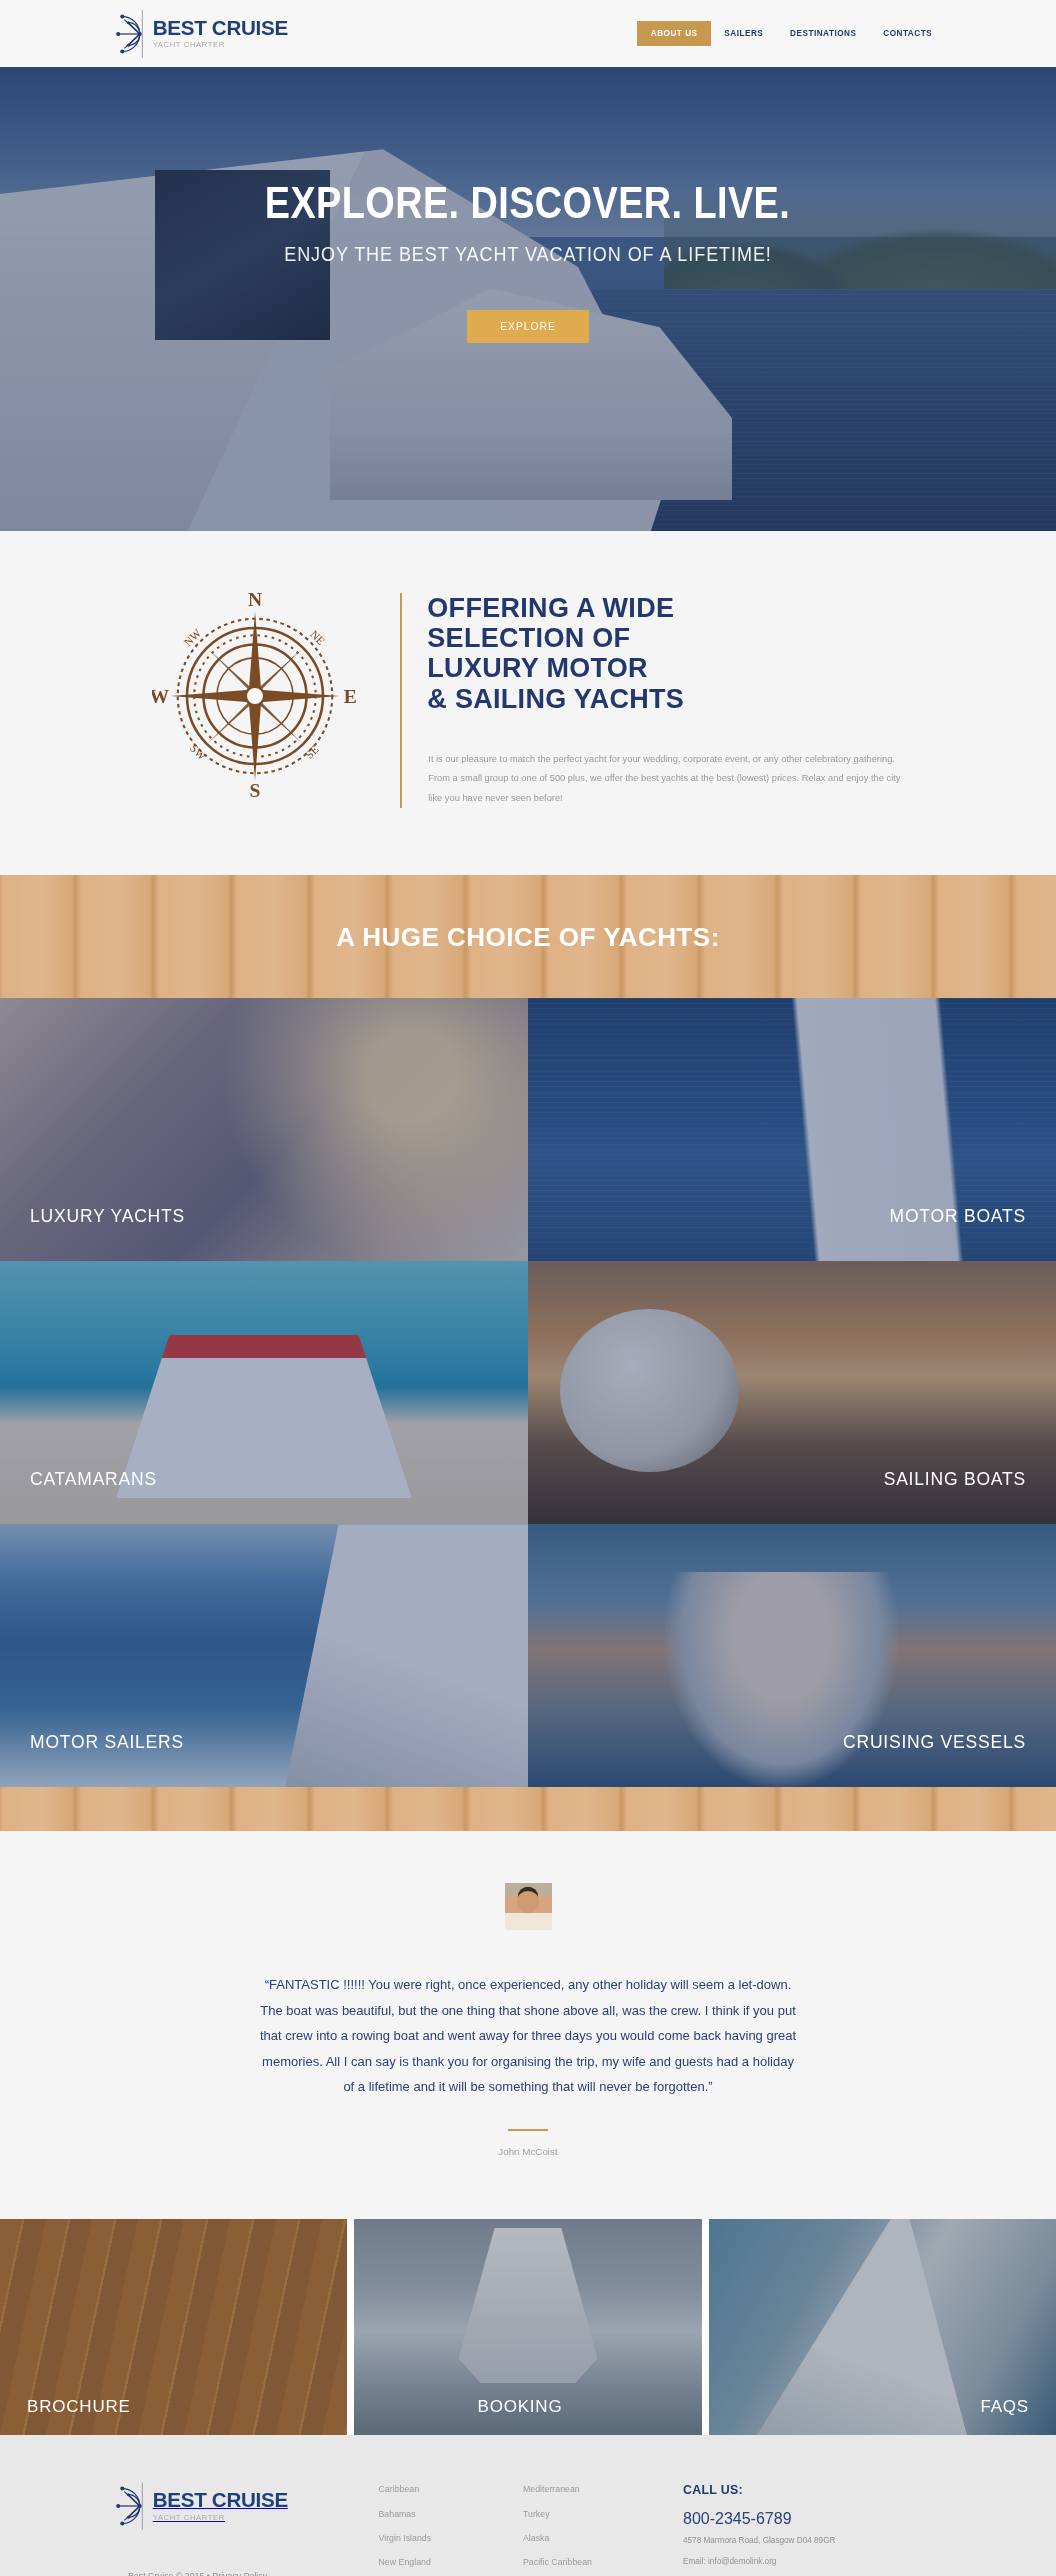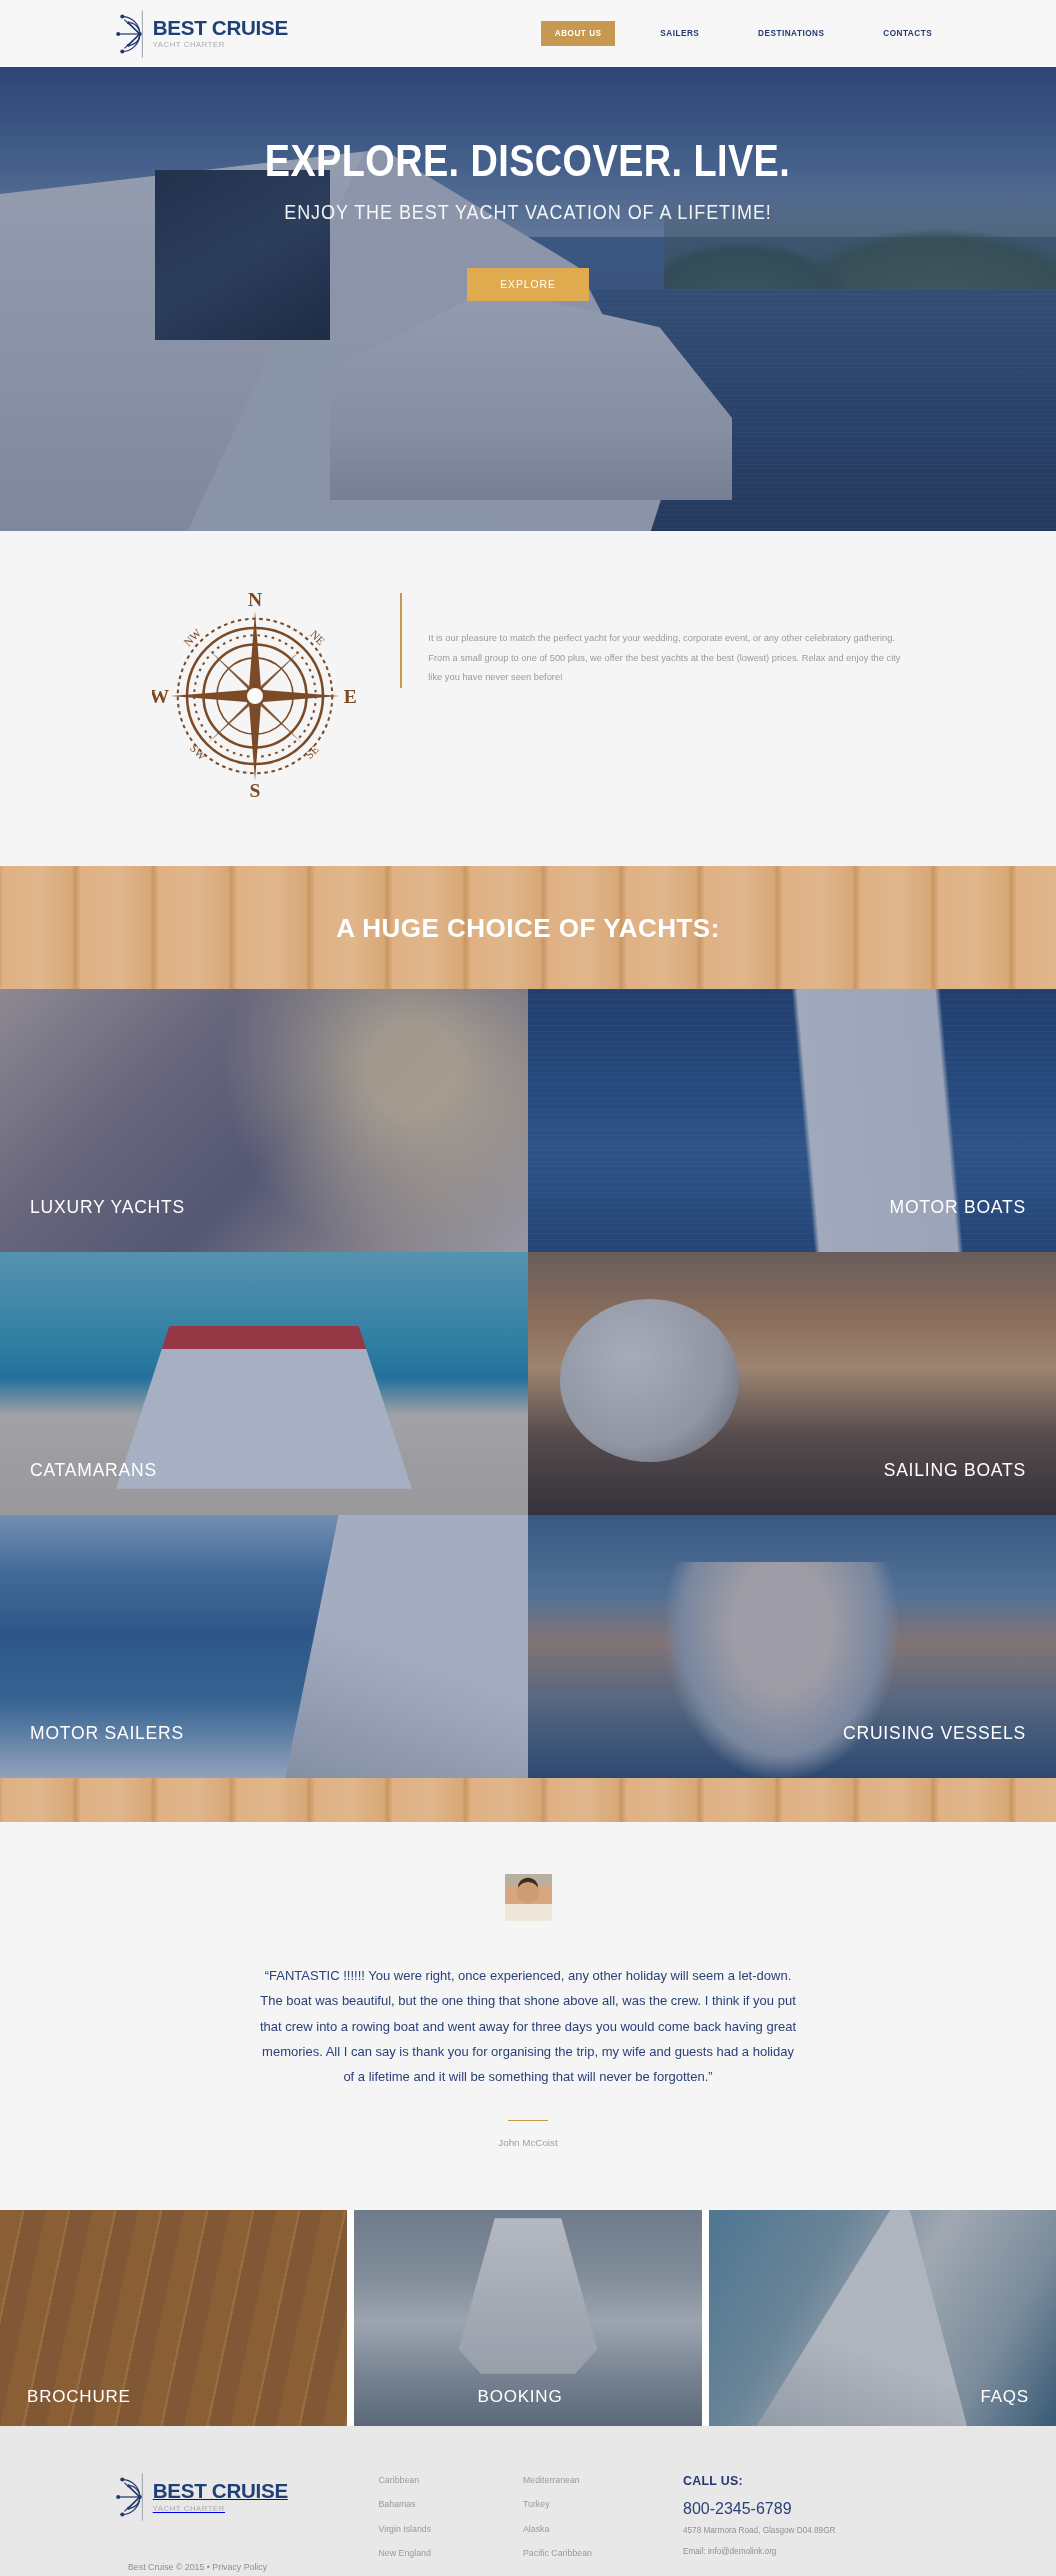--- a/index.html
+++ b/index.html
@@ -37,21 +37,21 @@
     line-height: 1;
     font-family: "Liberation Sans Narrow","Liberation Sans",sans-serif;
   }
   .logo-sub {
     font-size: 7.7px;
     color: #a9a9a9;
     letter-spacing: 0.6px;
     margin-top: 2.1px;
     font-family: "Liberation Sans Narrow","Liberation Sans",sans-serif;
   }
-  .nav { display: flex; align-items: flex-start; gap: 32px; }
+  .nav { display: flex; align-items: flex-start; }
   .nav-item {
     font-size: 8.2px;
     font-weight: bold;
     letter-spacing: 0.5px;
     color: #22386e;
     padding: 8.2px 13.4px;
     text-decoration: none;
     cursor: pointer;
     white-space: nowrap;
   }
@@ -98,21 +98,21 @@
     clip-path: polygon(0 40%, 40% 2%, 82% 20%, 100% 62%, 100% 100%, 0 100%);
   }
   .hero-cabin {
     position:absolute; left: 155px; top: 103px; width: 175px; height: 170px;
     background: linear-gradient(150deg, #1d2b3c, #2e4258 50%, #15202e);
   }
   .hero-overlay { position: absolute; inset: 0; background: rgba(42,58,97,0.45); }
   .hero-content {
     position: absolute; inset: 0;
     display: flex; flex-direction: column; align-items: center;
-    justify-content: flex-start; padding-top: 72px;
+    justify-content: flex-start; padding-top: 114px;
     text-align: center;
   }
   .hero-title {
     font-size: 44px;
     font-weight: bold;
     color: #ffffff;
     letter-spacing: 0.5px;
     line-height: 1;
     font-family: "Liberation Sans Narrow","Liberation Sans",sans-serif;
     transform: scaleX(0.86);
@@ -456,20 +456,26 @@
         </g>
         <g fill="#7b4a26" font-family="'Liberation Serif', serif" font-size="22" text-anchor="middle">
           <text x="84" y="92" transform="rotate(-45 84 92)">NW</text>
           <text x="316" y="92" transform="rotate(45 316 92)">NE</text>
           <text x="84" y="314" transform="rotate(45 84 314)">SW</text>
           <text x="316" y="314" transform="rotate(-45 316 314)">SE</text>
         </g>
       </svg>
     </div>
     <div class="intro-text">
+      <h2 class="intro-heading">
+        <span>OFFERING A WIDE</span><br>
+        <span>SELECTION OF</span><br>
+        <span>LUXURY MOTOR</span><br>
+        <span>&amp; SAILING YACHTS</span>
+      </h2>
       <p class="intro-para">It is our pleasure to match the perfect yacht for your wedding, corporate event, or any other celebratory gathering. From a small group to one of 500 plus, we offer the best yachts at the best (lowest) prices. Relax and enjoy the city like you have never seen before!</p>
     </div>
   </div>
 </section>
 
 <section class="gallery-band">
   <h2 class="gallery-title">A HUGE CHOICE OF YACHTS:</h2>
   <div class="gallery-grid" id="gallery">
       <div class="tile">
         <div class="tile-img art-luxury"></div>

